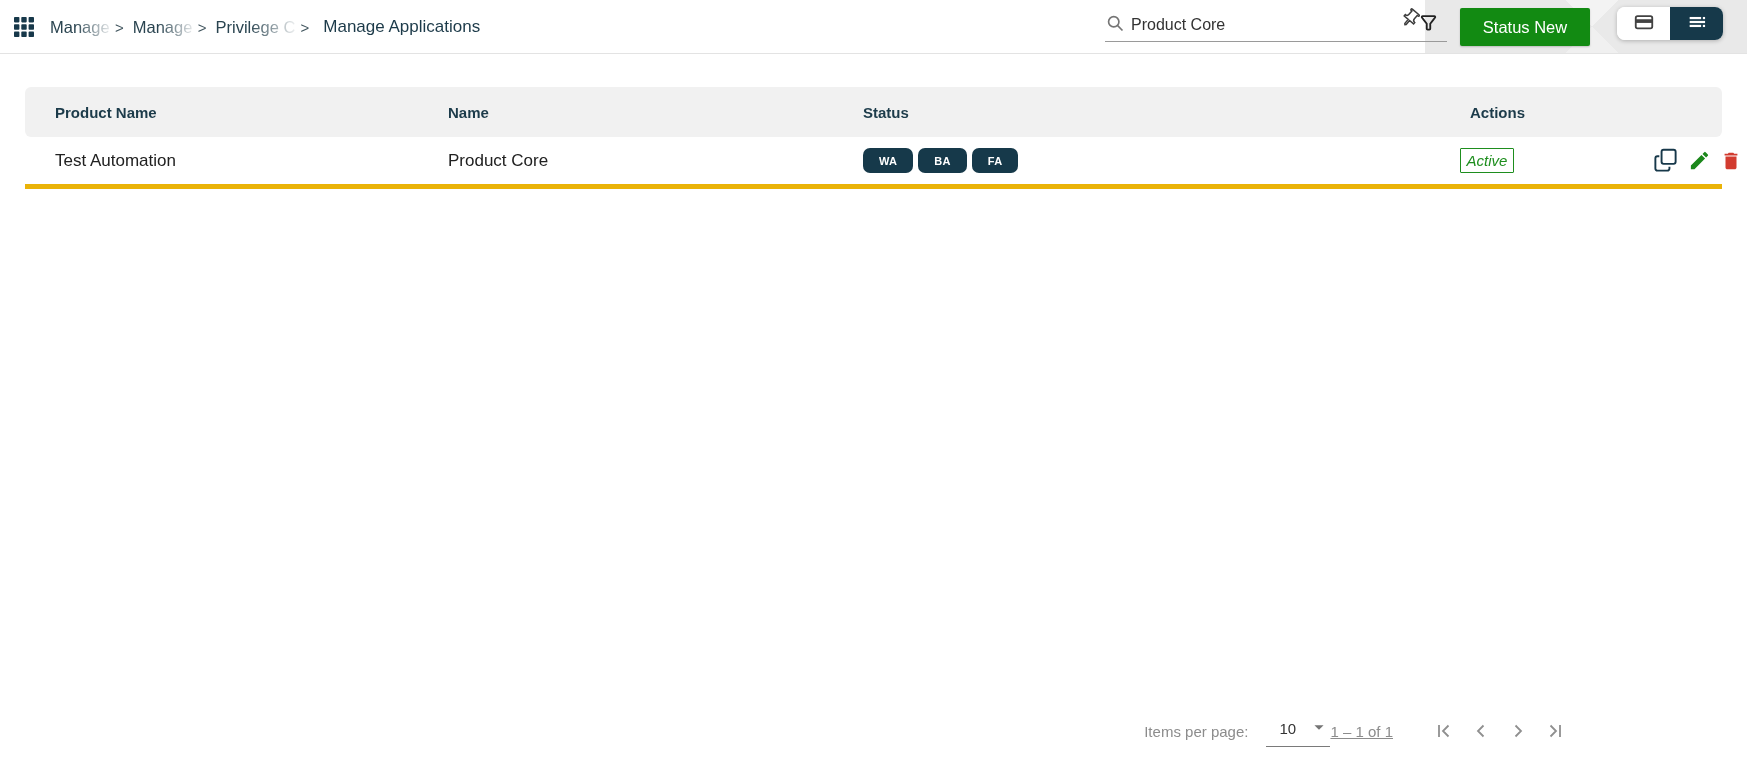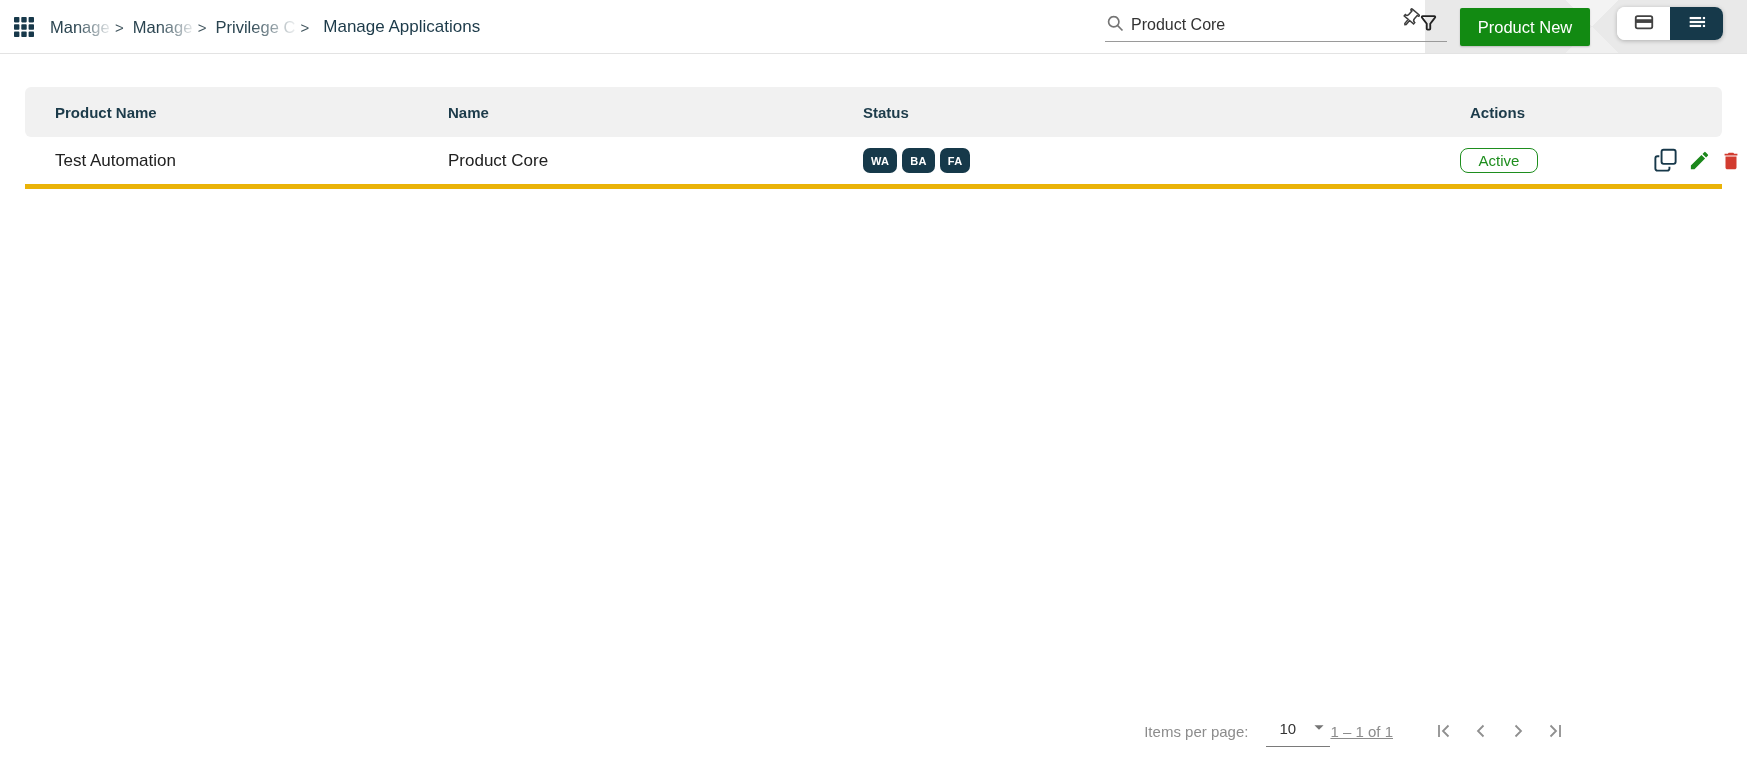--- a/index.html
+++ b/index.html
@@ -86,28 +86,28 @@
   .c2 { padding-left:0; }
   .c3 { padding-left:25px; }
   .c4 { padding-left:25px; }
   .c4r { padding-left:15px; }
   .c5 { padding-left:25px; }
   .c5r { padding-left:16px; }
 
   .badges { display:flex; gap:5px; }
   .badge {
     background:#16394a; color:#ffffff; font-size:11px; font-weight:bold;
-    letter-spacing:.3px; border-radius:7px; padding:0 8px; height:25px;
+    letter-spacing:.3px; border-radius:7px; padding:0 16px; height:25px;
     display:inline-flex; align-items:center; justify-content:center;
   }
 
   .status-chip {
     display:inline-flex; align-items:center; justify-content:center;
-    width:78px; height:25px; border:1.5px solid #1e8e1e; border-radius:8px;
-    color:#1e8e1e; font-size:15px; background:#fff;
+    width:54px; height:25px; border:1.5px solid #1e8e1e; border-radius:1px;
+    color:#1e8e1e; font-size:15px; background:#fff;font-style:italic;
   }
 
   .actions { display:flex; align-items:center; gap:9px; }
   .action-btn { background:none; border:none; padding:0; cursor:pointer; display:flex; align-items:center; }
 
   
   .paginator {
     position:absolute; top:705px; right:180px; height:52px;
     display:flex; align-items:center; color:#8c8c8c; font-size:15px; z-index:1;
   }
@@ -166,21 +166,21 @@
       </svg>
     </span>
     <span>
       <svg class="tool-icon" viewBox="0 0 24 24" fill="none" stroke="#222" stroke-width="2.1">
         <path d="M4.5 5.2C6.5 7.8 10 12.3 10 12.3v5.7c0 .55.45 1 1 1h2c.55 0 1-.45 1-1v-5.7s3.5-4.5 5.5-7.1c.5-.66.04-1.6-.8-1.6H5.3c-.84 0-1.3.94-.8 1.6z"></path>
       </svg>
     </span>
   </span>
 </div>
 
-<button class="create-btn">Product New</button>
+<button class="create-btn">Status New</button>
 
 <div class="view-toggle">
   <div class="view-seg card">
     <span>
       <svg width="22" height="22" viewBox="0 0 24 24">
         <rect x="3" y="5.5" width="18" height="13.5" rx="2" fill="none" stroke="#424242" stroke-width="2"></rect>
         <rect x="3" y="9" width="18" height="4" fill="#424242"></rect>
       </svg>
     </span>
   </div>

